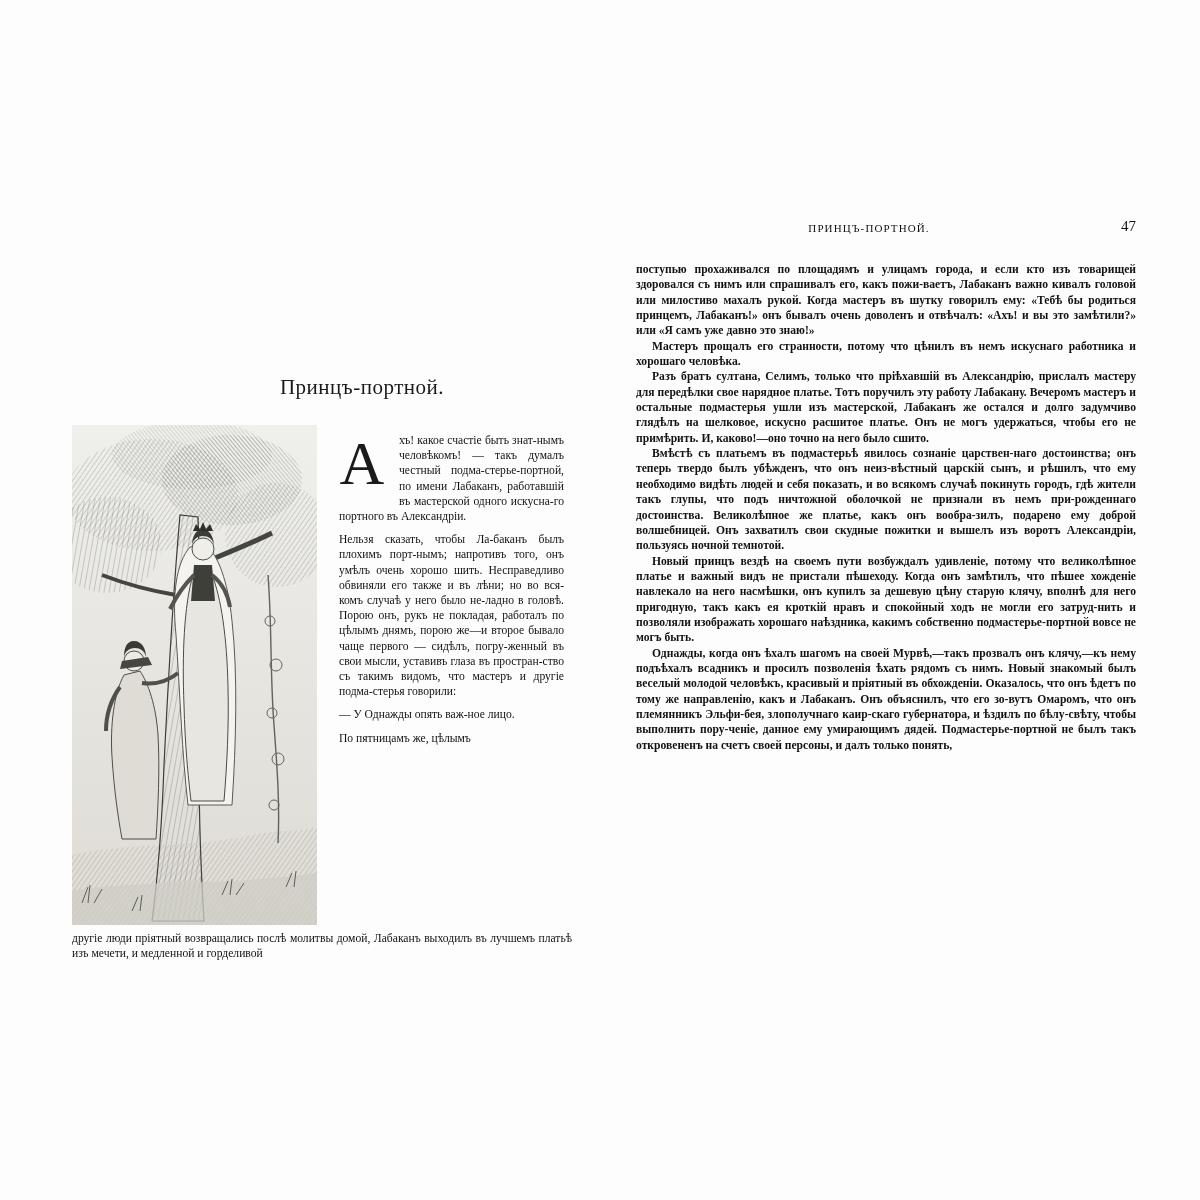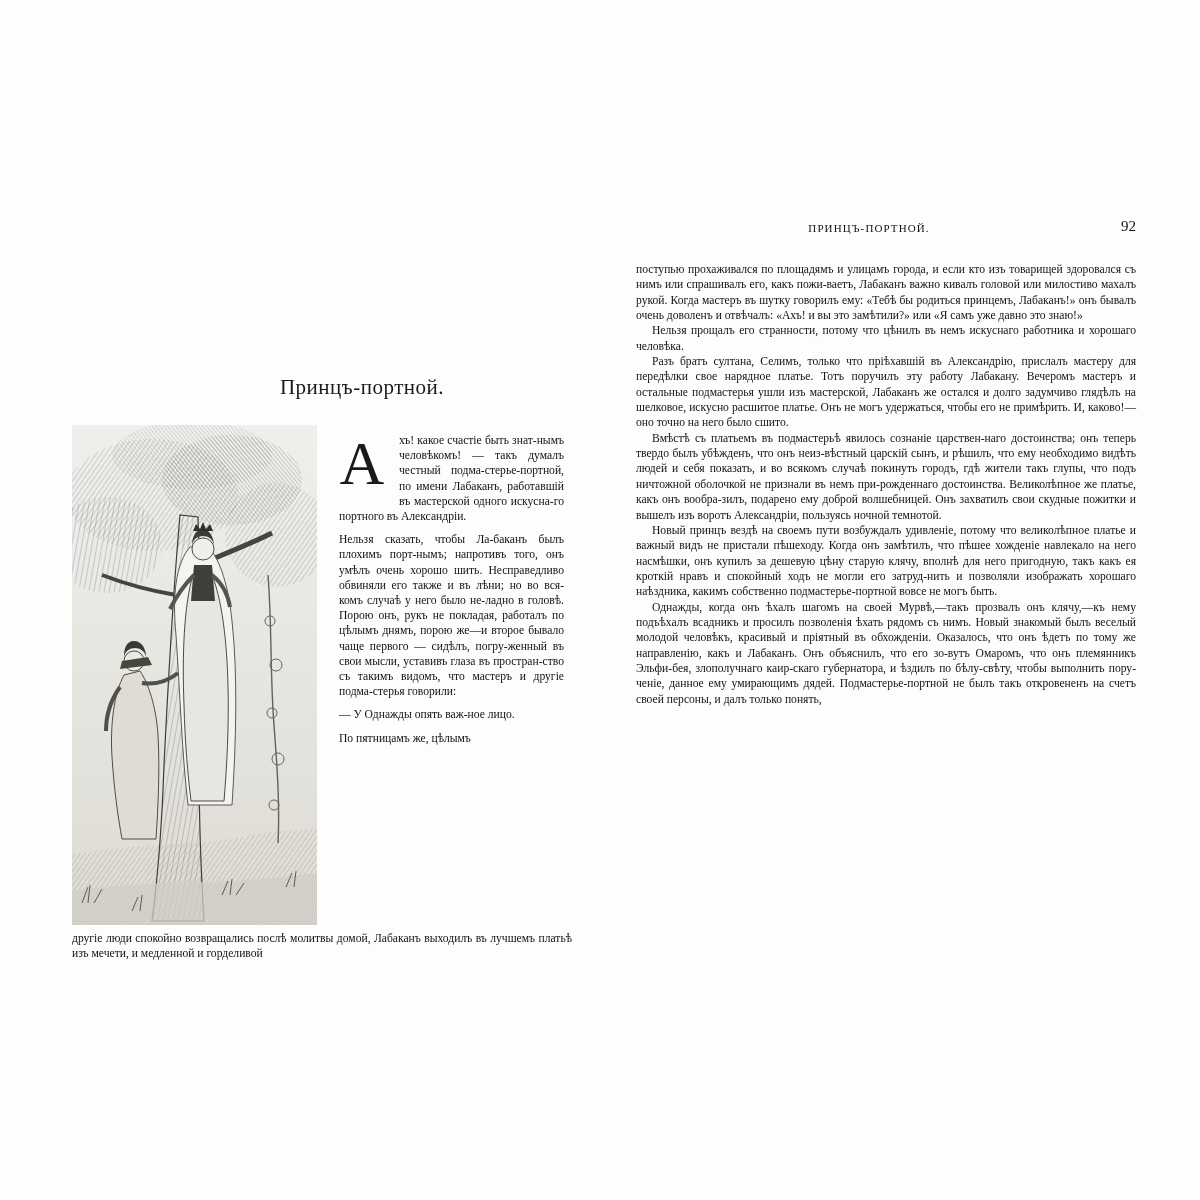--- a/index.html
+++ b/index.html
@@ -120,21 +120,21 @@
     top: -4px;
     font-size: 15px;
     color: #111;
   }
   .right-body {
     font-size: 11.6px;
     line-height: 15.35px;
     text-align: justify;
     color: #121212;
   }
-  .right-body p { margin: 0; text-indent: 16px; }
+  .right-body p { margin: 0; text-indent: 16px; font-weight: bold; }
   .right-body p.dash { text-indent: 16px; }
 </style>
 </head>
 <body>
 
 <div class="page">
 
   <div class="left-page">
 
     <h1 class="chapter-title">Принцъ-портной.</h1>
@@ -224,36 +224,36 @@
         <div class="dropcap-box">
           <span class="dropcap">А</span>
         </div>
         <p>хъ! какое счастіе быть знат-нымъ человѣкомъ! — такъ думалъ честный подма-стерье-портной, по имени Лабаканъ, работавшій въ мастерской одного искусна-го портного въ Александріи.</p>
         <p>Нельзя сказать, чтобы Ла-баканъ былъ плохимъ порт-нымъ; напротивъ того, онъ умѣлъ очень хорошо шить. Несправедливо обвиняли его также и въ лѣни; но во вся-комъ случаѣ у него было не-ладно в головѣ. Порою онъ, рукъ не покладая, работалъ по цѣлымъ днямъ, порою же—и второе бывало чаще первого — сидѣлъ, погру-женный въ свои мысли, уставивъ глаза въ простран-ство съ такимъ видомъ, что мастеръ и другіе подма-стерья говорили:</p>
         <p>— У Однажды опять важ-ное лицо.</p>
         <p>По пятницамъ же, цѣлымъ</p>
       </div>
 
       <div class="left-full">
-        <p>другіе люди спокойно возвращались послѣ молитвы домой, Лабаканъ выходилъ въ лучшемъ платьѣ изъ мечети, и медленной и горделивой</p>
+        <p>другіе люди пріятный возвращались послѣ молитвы домой, Лабаканъ выходилъ въ лучшемъ платьѣ изъ мечети, и медленной и горделивой</p>
       </div>
 
     </div>
   </div>
 
   <div class="right-page">
 
     <div class="running-head">
       <div class="head-title">ПРИНЦЪ-ПОРТНОЙ.</div>
-      <div class="folio">92</div>
+      <div class="folio">47</div>
     </div>
 
     <div class="right-body">
       <p class="noind" style="text-indent:0">поступью прохаживался по площадямъ и улицамъ города, и если кто изъ товарищей здоровался съ нимъ или спрашивалъ его, какъ пожи-ваетъ, Лабаканъ важно кивалъ головой или милостиво махалъ рукой. Когда мастеръ въ шутку говорилъ ему: «Тебѣ бы родиться принцемъ, Лабаканъ!» онъ бывалъ очень доволенъ и отвѣчалъ: «Ахъ! и вы это замѣтили?» или «Я самъ уже давно это знаю!»</p>
-      <p>Нельзя прощалъ его странности, потому что цѣнилъ въ немъ искуснаго работника и хорошаго человѣка.</p>
+      <p>Мастеръ прощалъ его странности, потому что цѣнилъ въ немъ искуснаго работника и хорошаго человѣка.</p>
       <p>Разъ братъ султана, Селимъ, только что пріѣхавшій въ Александрію, прислалъ мастеру для передѣлки свое нарядное платье. Тотъ поручилъ эту работу Лабакану. Вечеромъ мастеръ и остальные подмастерья ушли изъ мастерской, Лабаканъ же остался и долго задумчиво глядѣлъ на шелковое, искусно расшитое платье. Онъ не могъ удержаться, чтобы его не примѣрить. И, каково!—оно точно на него было сшито.</p>
       <p>Вмѣстѣ съ платьемъ въ подмастерьѣ явилось сознаніе царствен-наго достоинства; онъ теперь твердо былъ убѣжденъ, что онъ неиз-вѣстный царскій сынъ, и рѣшилъ, что ему необходимо видѣть людей и себя показать, и во всякомъ случаѣ покинуть городъ, гдѣ жители такъ глупы, что подъ ничтожной оболочкой не признали въ немъ при-рожденнаго достоинства. Великолѣпное же платье, какъ онъ вообра-зилъ, подарено ему доброй волшебницей. Онъ захватилъ свои скудные пожитки и вышелъ изъ воротъ Александріи, пользуясь ночной темнотой.</p>
       <p>Новый принцъ вездѣ на своемъ пути возбуждалъ удивленіе, потому что великолѣпное платье и важный видъ не пристали пѣшеходу. Когда онъ замѣтилъ, что пѣшее хожденіе навлекало на него насмѣшки, онъ купилъ за дешевую цѣну старую клячу, вполнѣ для него пригодную, такъ какъ ея кроткій нравъ и спокойный ходъ не могли его затруд-нить и позволяли изображать хорошаго наѣздника, какимъ собственно подмастерье-портной вовсе не могъ быть.</p>
       <p>Однажды, когда онъ ѣхалъ шагомъ на своей Мурвѣ,—такъ прозвалъ онъ клячу,—къ нему подъѣхалъ всадникъ и просилъ позволенія ѣхать рядомъ съ нимъ. Новый знакомый былъ веселый молодой человѣкъ, красивый и пріятный въ обхожденіи. Оказалось, что онъ ѣдетъ по тому же направленію, какъ и Лабаканъ. Онъ объяснилъ, что его зо-вутъ Омаромъ, что онъ племянникъ Эльфи-бея, злополучнаго каир-скаго губернатора, и ѣздилъ по бѣлу-свѣту, чтобы выполнить пору-ченіе, данное ему умирающимъ дядей. Подмастерье-портной не былъ такъ откровененъ на счетъ своей персоны, и далъ только понять,</p>
     </div>
 
   </div>
 
 </div>
 

